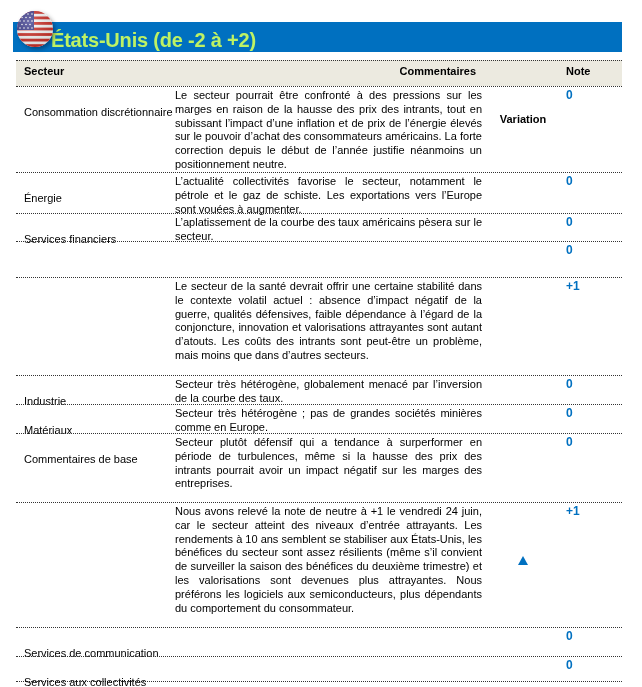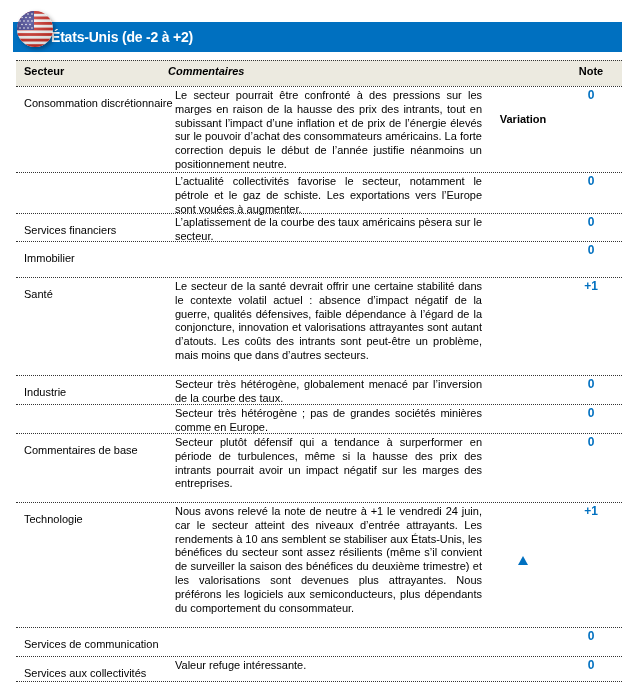--- a/index.html
+++ b/index.html
@@ -1,35 +1,35 @@
 <!DOCTYPE html>
 <html><head>
 <meta charset="utf-8">
 <style>
   html, body { margin: 0; padding: 0; background: #ffffff; }
   body { width: 642px; height: 687px; position: relative; overflow: hidden;
          font-family: "Liberation Sans", sans-serif; color: #000; }
   .banner { position: absolute; left: 13px; top: 22px; width: 609px; height: 30px;
             background: #0070C0; }
-  .banner-title { position: absolute; left: 38px; top: 7px; color: #ffffff; font-weight: bold;
-                  font-size: 14px; letter-spacing: -0.2px; }
+  .banner-title { position: absolute; left: 38px; top: 7px; color: #bef264; font-weight: bold;
+                  font-size: 20px; letter-spacing: -0.2px; }
   .flag { position: absolute; left: 17px; top: 11px; width: 36px; height: 36px; border-radius: 50%;
           overflow: hidden; box-shadow: 2px 2px 4px rgba(0,0,0,0.35); }
   .flag svg { display: block; }
   .tbl { position: absolute; left: 16px; top: 60px; width: 606px; }
   .row { position: relative; border-top: 1px dotted #333; box-sizing: border-box; }
   .row.last { border-bottom: 1px dotted #333; }
   .hdr { background: #ECEAE0; height: 26px; font-weight: bold; font-size: 12.5px; }
   .hdr .c { padding-top: 4px; }
   .c { position: absolute; top: 0; box-sizing: border-box; font-size: 11px; line-height: 13.8px; }
-  .c-sect { left: 8px; width: 150px; padding-top: 10px; }
+  .c-sect { left: 8px; width: 150px; padding-top: 19px; }
   .c-comm { left: 159px; width: 307px; text-align: justify; padding-top: 2px; }
-  .hdr .c-comm { text-align: left; left: 152px; width: 300px; font-style: italic; }
+  .hdr .c-comm { text-align: right; left: 160px; width: 300px; }
   .c-var { left: 472px; width: 70px; text-align: center; padding-top: 2px; margin-top: 48px; }
-  .c-note { left: 550px; width: 50px; text-align: center; padding-top: 2px; }
+  .c-note { left: 550px; width: 50px; text-align: left; padding-top: 2px; }
   .note-val { color: #0070C0; font-weight: bold; font-size: 12px; }
   .arrow-up { display: inline-block; width: 0; height: 0; border-left: 5px solid transparent;
               border-right: 5px solid transparent; border-bottom: 9px solid #0070C0; margin-top: 3px; }
 </style>
 </head>
 <body>
 
 <div class="banner">
   <span class="banner-title">États-Unis (de -2 à +2)</span>
 </div>
@@ -84,72 +84,70 @@
     <div class="c c-note">Note</div>
   </div>
 
   <div class="row" style="height:86px">
     <div class="c c-sect">Consommation discrétionnaire</div>
     <div class="c c-comm">Le secteur pourrait être confronté à des pressions sur les marges en raison de la hausse des prix des intrants, tout en subissant l’impact d’une inflation et de prix de l’énergie élevés sur le pouvoir d’achat des consommateurs américains. La forte correction depuis le début de l’année justifie néanmoins un positionnement neutre.</div>
     <div class="c c-note note-val">0</div>
   </div>
 
   <div class="row" style="height:41px">
+    <div class="c c-sect">Énergie</div>
     <div class="c c-comm">L’actualité collectivités favorise le secteur, notamment le pétrole et le gaz de schiste. Les exportations vers l’Europe sont vouées à augmenter.</div>
     <div class="c c-note note-val">0</div>
   </div>
 
   <div class="row" style="height:28px">
     <div class="c c-comm">L’aplatissement de la courbe des taux américains pèsera sur le secteur.</div>
     <div class="c c-sect">Services financiers</div>
     <div class="c c-note note-val">0</div>
   </div>
 
   <div class="row" style="height:36px">
-    <div class="c c-sect">Immobilier</div>
     <div class="c c-comm"></div>
     <div class="c c-note note-val">0</div>
   </div>
 
   <div class="row" style="height:98px">
-    <div class="c c-sect">Santé</div>
     <div class="c c-comm">Le secteur de la santé devrait offrir une certaine stabilité dans le contexte volatil actuel : absence d’impact négatif de la guerre, qualités défensives, faible dépendance à l’égard de la conjoncture, innovation et valorisations attrayantes sont autant d’atouts. Les coûts des intrants sont peut-être un problème, mais moins que dans d’autres secteurs.</div>
     <div class="c c-note note-val">+1</div>
   </div>
 
   <div class="row" style="height:29px">
     <div class="c c-comm">Secteur très hétérogène, globalement menacé par l’inversion de la courbe des taux.</div>
     <div class="c c-sect">Industrie</div>
     <div class="c c-note note-val">0</div>
   </div>
 
   <div class="row" style="height:29px">
+    <div class="c c-sect">Matériaux</div>
     <div class="c c-comm">Secteur très hétérogène ; pas de grandes sociétés minières comme en Europe.</div>
     <div class="c c-note note-val">0</div>
   </div>
 
   <div class="row" style="height:69px">
     <div class="c c-sect">Commentaires de base</div>
     <div class="c c-comm">Secteur plutôt défensif qui a tendance à surperformer en période de turbulences, même si la hausse des prix des intrants pourrait avoir un impact négatif sur les marges des entreprises.</div>
     <div class="c c-note note-val">0</div>
   </div>
 
   <div class="row" style="height:125px">
-    <div class="c c-sect">Technologie</div>
     <div class="c c-comm">Nous avons relevé la note de neutre à +1 le vendredi 24 juin, car le secteur atteint des niveaux d’entrée attrayants. Les rendements à 10 ans semblent se stabiliser aux États-Unis, les bénéfices du secteur sont assez résilients (même s’il convient de surveiller la saison des bénéfices du deuxième trimestre) et les valorisations sont devenues plus attrayantes. Nous préférons les logiciels aux semiconducteurs, plus dépendants du comportement du consommateur.</div>
     <div class="c c-var">
       <span class="arrow-up"></span>
     </div>
     <div class="c c-note note-val">+1</div>
   </div>
 
   <div class="row" style="height:29px">
     <div class="c c-sect">Services de communication</div>
     <div class="c c-comm"></div>
     <div class="c c-note note-val">0</div>
   </div>
 
   <div class="row last" style="height:26px">
     <div class="c c-sect">Services aux collectivités</div>
-    <div class="c c-comm">Valeur refuge intéressante.</div>
     <div class="c c-note note-val">0</div>
   </div>
 </div>
 
 </body></html>

